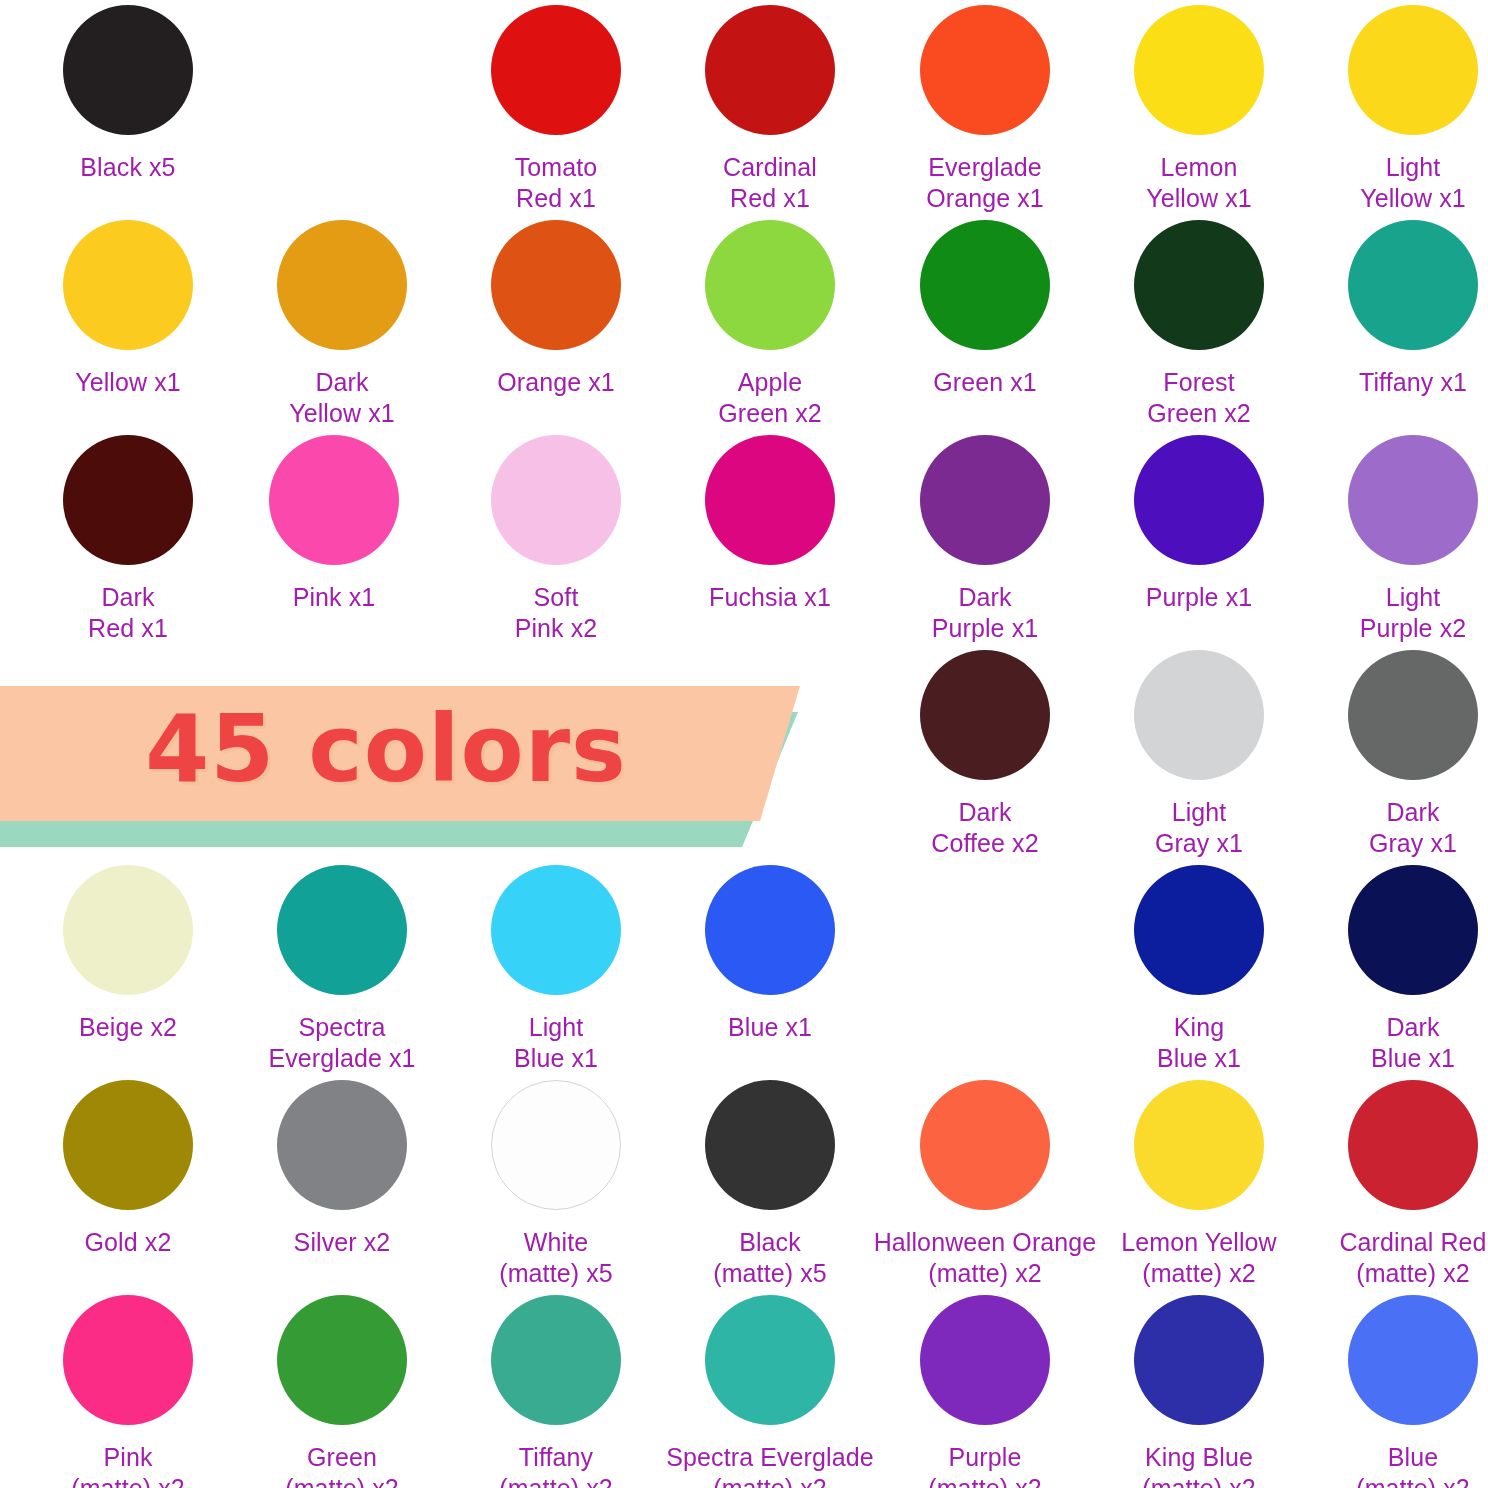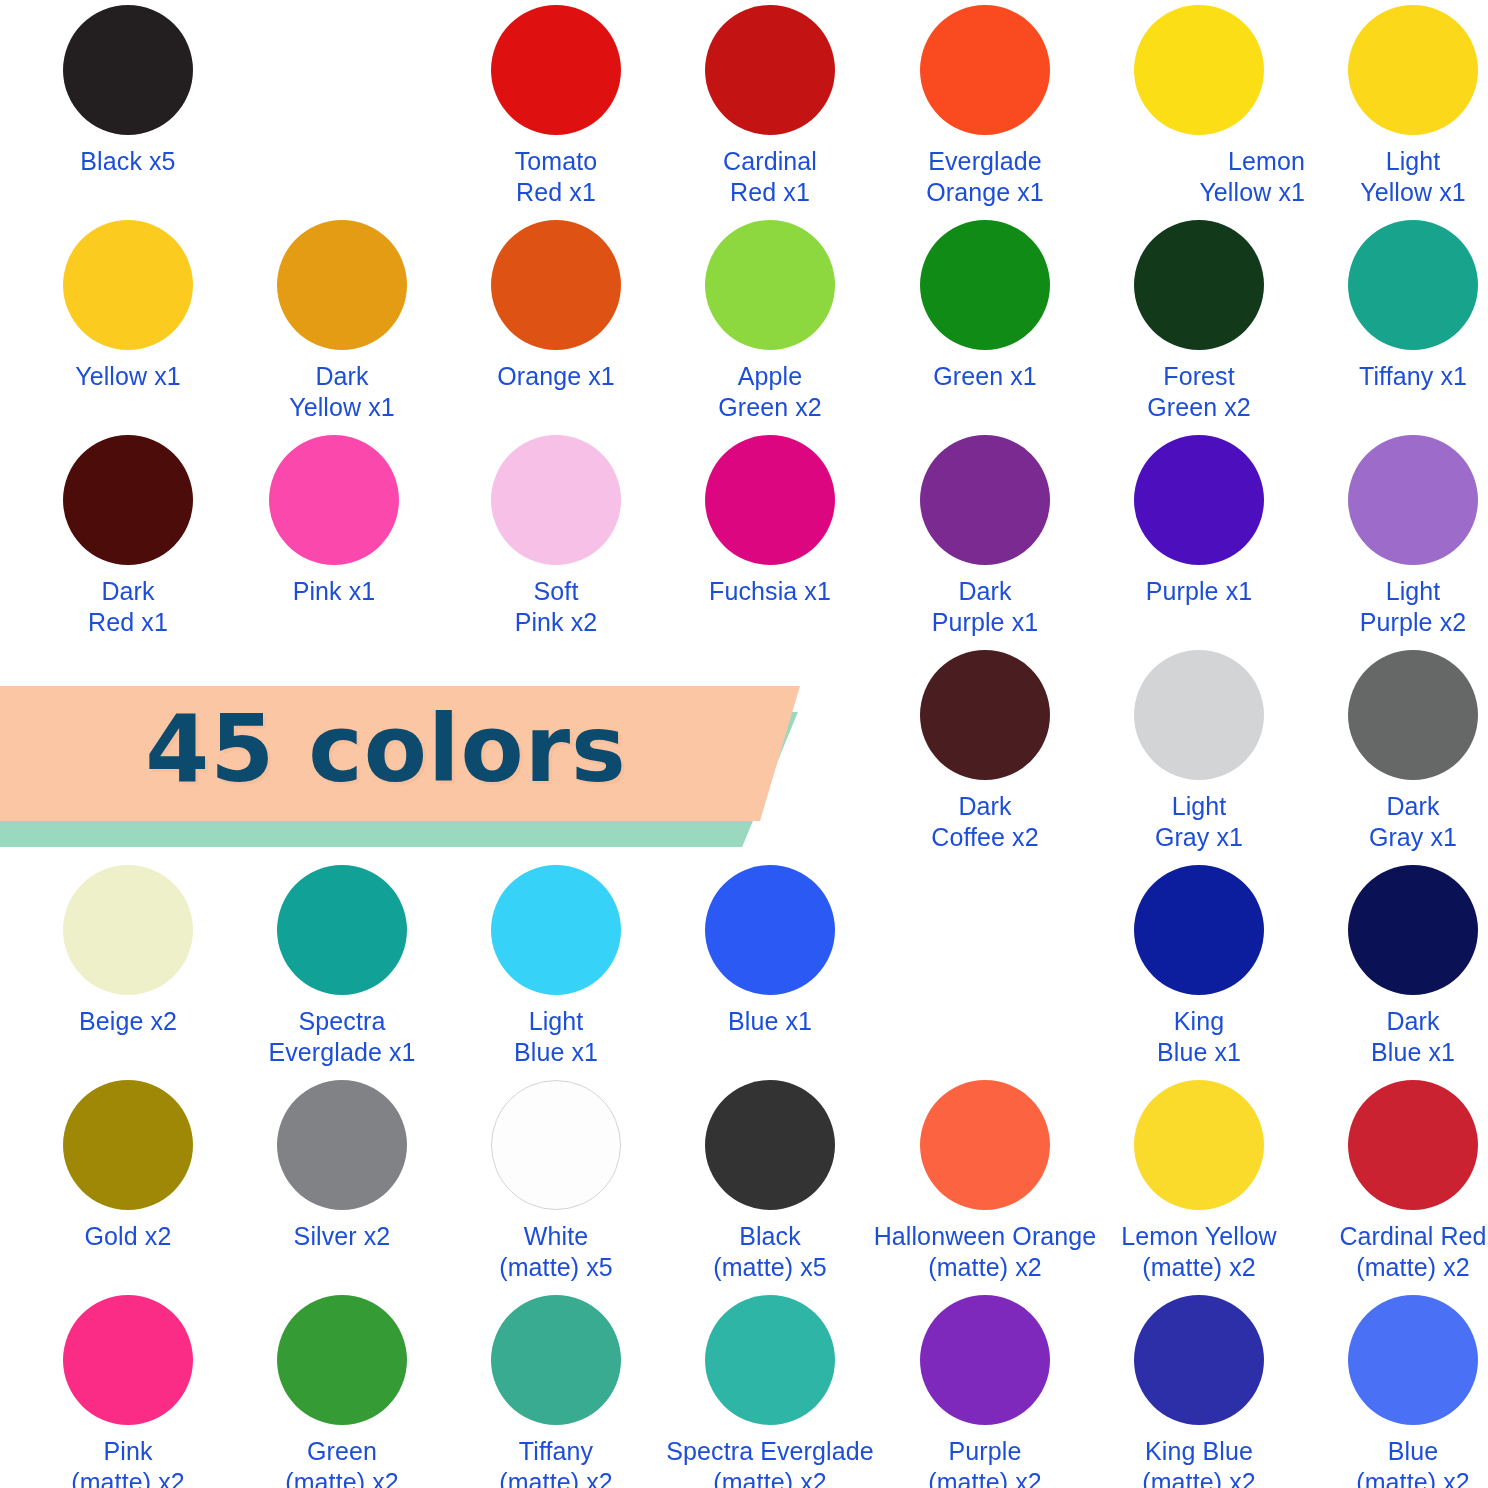--- a/index.html
+++ b/index.html
@@ -52,24 +52,24 @@
     display: block;
   }
 
   .dot.outline {
     border: 1px solid #d4d4d4;
   }
 
   .label {
     font-size: 25px;
     line-height: 31px;
-    color: #1d4ed8;
+    color: #a21caf;
     letter-spacing: 0.1px;
     white-space: pre-line;
-    margin-top: 6px;
+    margin-top: 12px;
     font-family: "Liberation Sans", sans-serif;
   }
 
   .label.wide {
     width: 300px;
     margin-left: -44px;
   }
 
   
   #banner {
@@ -99,21 +99,21 @@
   }
   #banner-text {
     position: absolute;
     left: 0;
     top: 0;
     width: 760px;
     height: 127px;
     display: flex;
     align-items: center;
     justify-content: center;
-    color: #0c4a6e;
+    color: #ef4444;
     font-family: "DejaVu Sans", sans-serif;
     font-weight: bold;
     font-size: 92px;
     letter-spacing: 1px;
     text-shadow: 3px 3px 0 rgba(245,186,150,0.55);
     padding-left: 12px;
   }
 </style>
 </head>
 <body>
@@ -141,21 +141,21 @@
         <div class="label">Cardinal
 Red x1</div>
       </div>
       <div class="swatch" style="left: 879px; top: 0px;">
         <div class="dot-wrap">
           <span class="dot" style="background: rgb(249, 74, 32);"></span>
         </div>
         <div class="label">Everglade
 Orange x1</div>
       </div>
-      <div class="swatch" style="left: 1093px; top: 0px; text-align: right;">
+      <div class="swatch" style="left: 1093px; top: 0px;">
         <div class="dot-wrap">
           <span class="dot" style="background: rgb(251, 222, 22);"></span>
         </div>
         <div class="label">Lemon
 Yellow x1</div>
       </div>
       <div class="swatch" style="left: 1307px; top: 0px;">
         <div class="dot-wrap">
           <span class="dot" style="background: rgb(251, 216, 26);"></span>
         </div>

